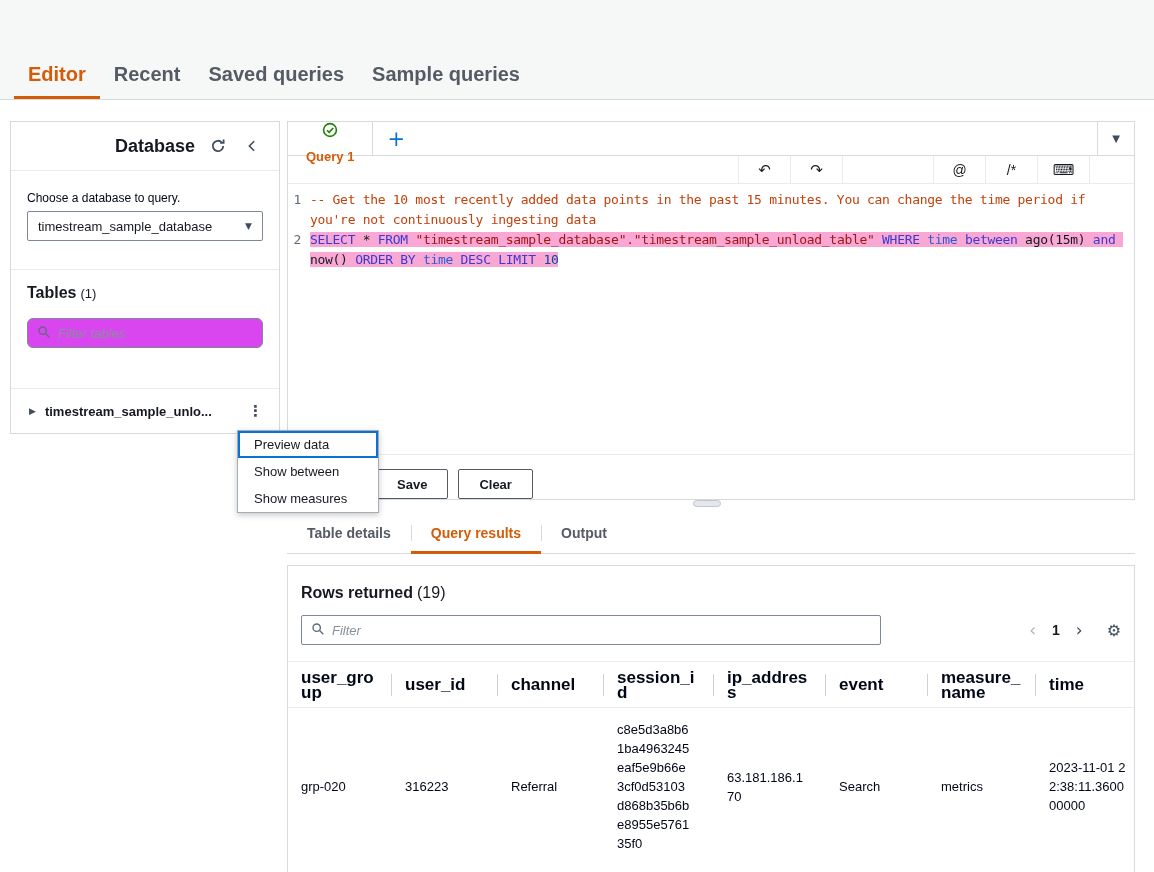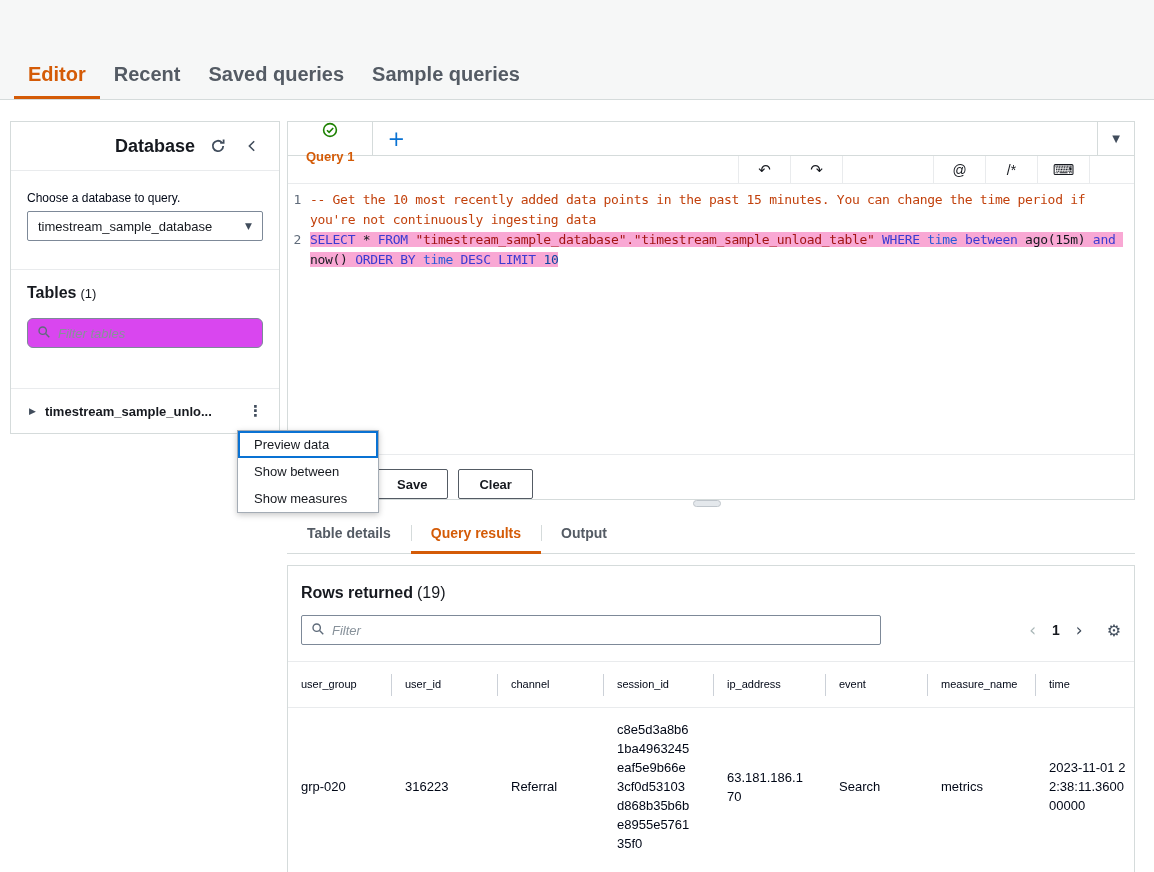--- a/index.html
+++ b/index.html
@@ -97,21 +97,21 @@
   .filter-box input { border:none; outline:none; flex:1; min-width:0; font-size:13px; font-family:inherit; background:transparent; }
   .pager { margin-left:auto; display:flex; align-items:center; gap:16px; font-size:14px; }
   .pg-arrow { font-size:17px; line-height:1; cursor:pointer; font-family:"DejaVu Sans", sans-serif; }
   .pg-prev { color:#aab7b8; }
   .pg-next { color:#414d5c; }
   .pg-num { font-weight:700; color:#16191f; cursor:pointer; }
   .gear { margin-left:24px; font-size:16px; color:#414d5c; cursor:pointer; font-family:"DejaVu Sans", sans-serif; }
   .table-hr { border-top:1px solid #e9ebed; margin-top:16px; }
 
   .thead { display:flex; align-items:center; min-height:46px; border-bottom:1px solid #e9ebed; }
-  .th { font-size:11px; font-weight:400; color:#000716; padding:6px 10px 6px 13px; word-break:break-all; position:relative; line-height:15px; flex:0 0 auto; }
+  .th { font-size:17px; font-weight:700; color:#000716; padding:6px 10px 6px 13px; word-break:break-all; position:relative; line-height:15px; flex:0 0 auto; }
   .th:not(:last-child)::after { content:""; position:absolute; right:0; top:50%; transform:translateY(-50%); width:1px; height:22px; background:#ccd1d8; }
   .trow { display:flex; align-items:center; padding:12px 0; font-size:13px; color:#000716; }
   .td { padding:0 10px 0 13px; word-break:break-all; line-height:19px; flex:0 0 auto; }
   .c0 { width:104px; } .c1 { width:106px; } .c2 { width:106px; }
   .c3 { width:110px; } .c4 { width:112px; } .c5 { width:102px; }
   .c6 { width:108px; } .c7 { width:100px; }
   .td.c3 { padding-right:22px; }
   .td.c4 { padding-right:22px; }
   .td.c7 { padding-right:8px; }
 </style>

